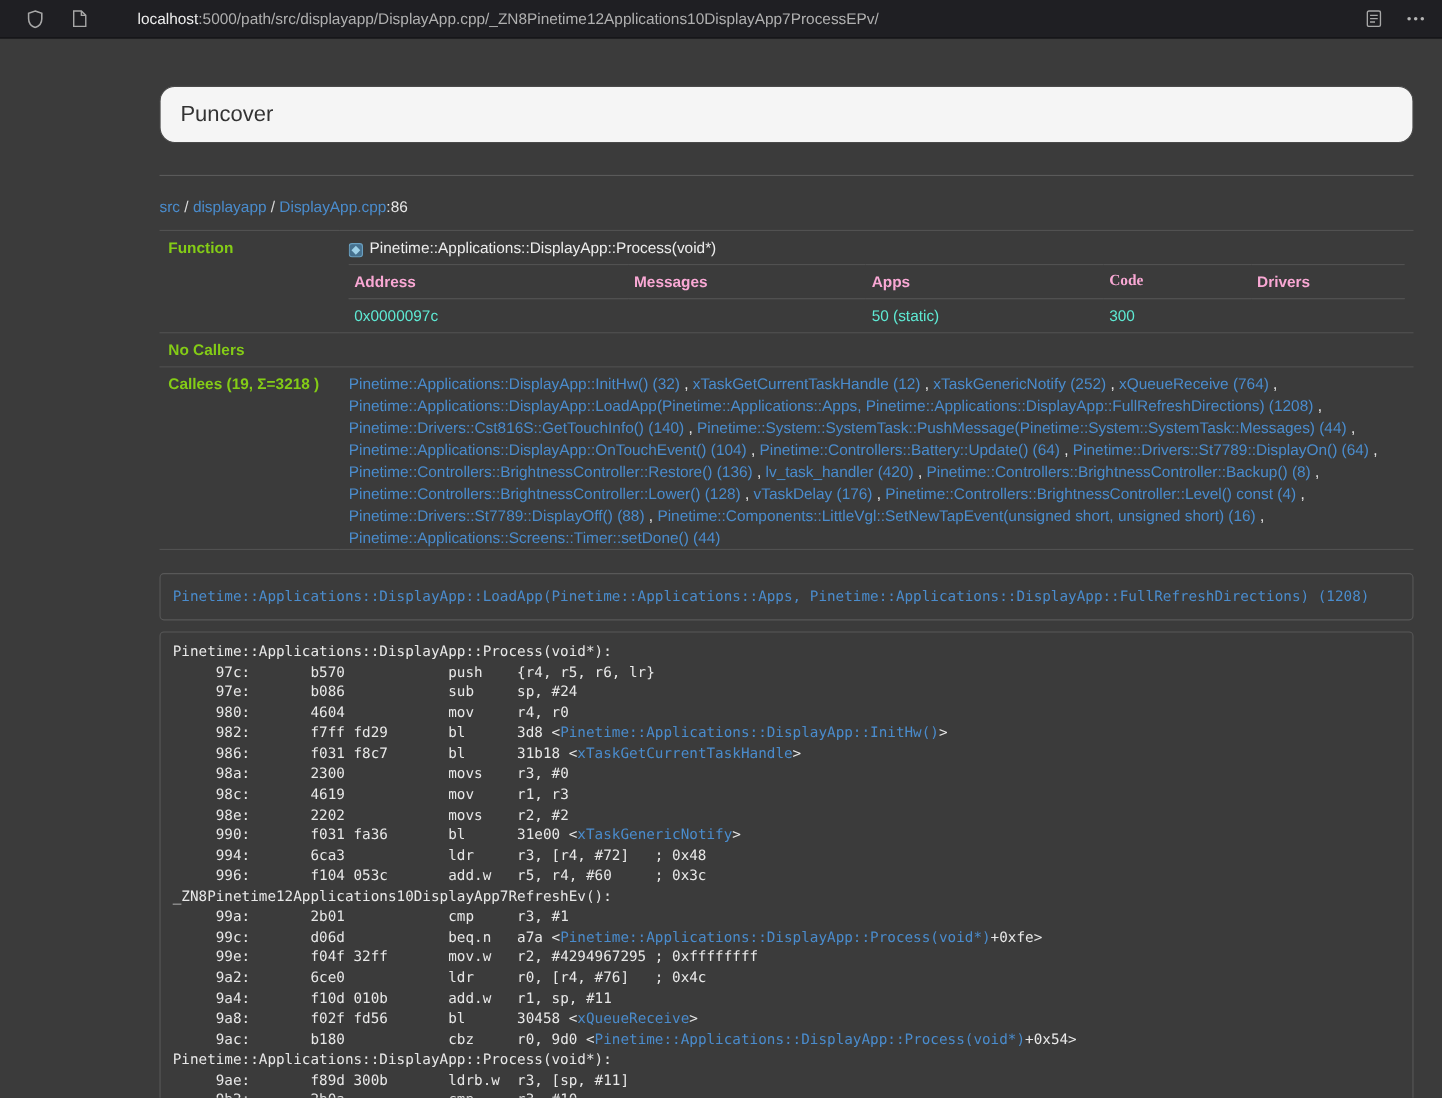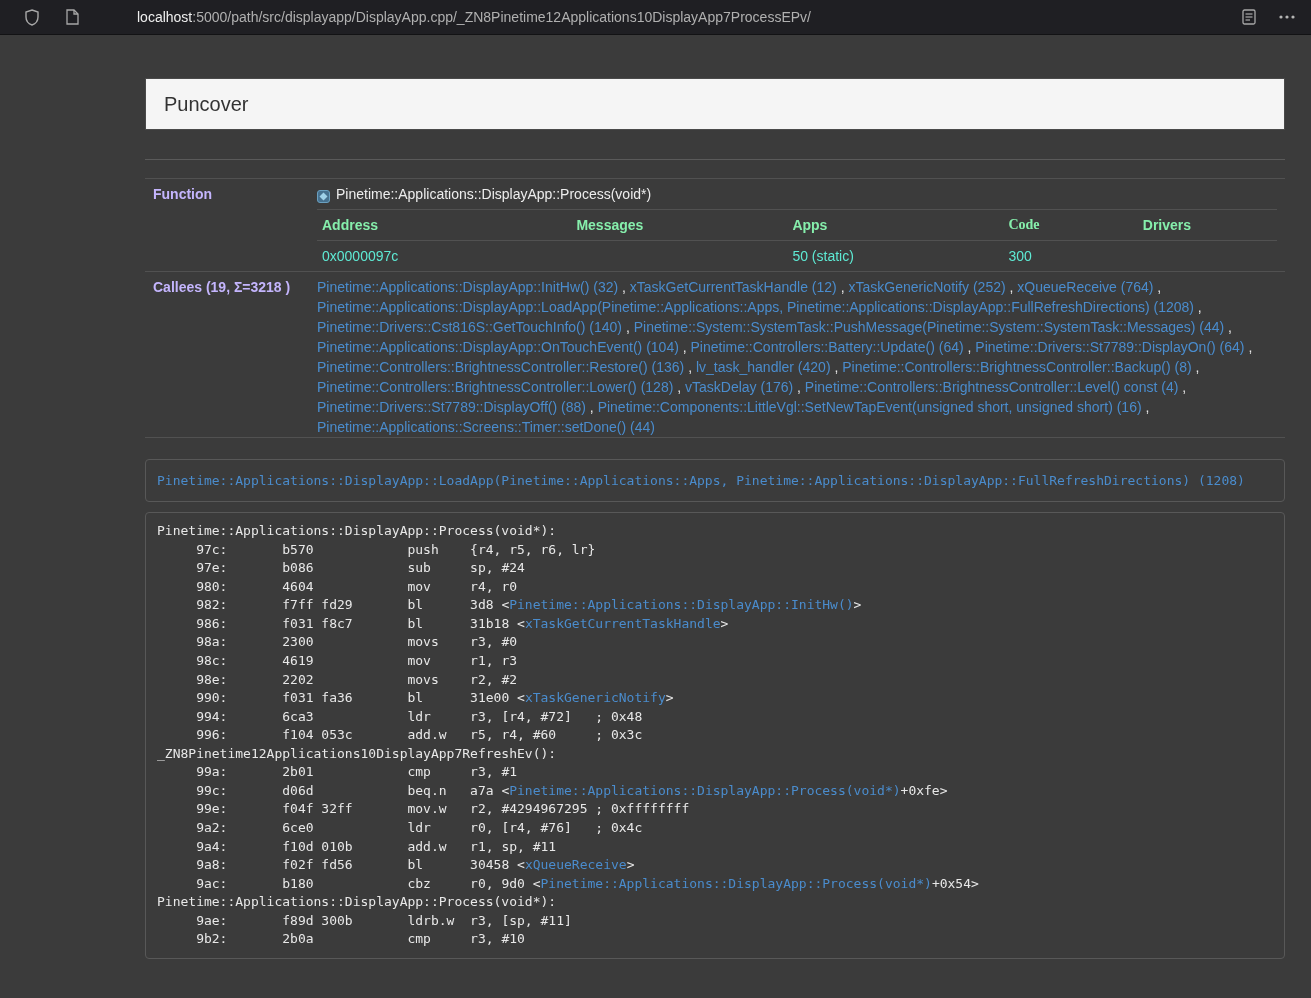--- a/index.html
+++ b/index.html
@@ -15,58 +15,58 @@
   .toolbar{
     height:35px;background:#1f1f23;border-bottom:1px solid #121214;
     display:flex;align-items:center;padding:0 12px;box-sizing:border-box;
     color:#b5b5b5;font-size:14px;
   }
   .tb-icon{display:inline-flex;align-items:center;justify-content:center;
     width:24px;height:24px;flex:0 0 auto;}
   .tb-icon svg{display:block;}
   .shield-wrap{margin-left:8px;}
   .page-wrap{margin-left:16px;}
-  .urltext{margin-left:22px;white-space:nowrap;overflow:hidden;cursor:text;padding-left:31px;}
+  .urltext{margin-left:10px;white-space:nowrap;overflow:hidden;cursor:text;padding-left:31px;}
   .urlhost{color:#efefef;}
   .urlrest{color:#b0b0b0;}
   .tb-right{margin-left:auto;display:flex;align-items:center;gap:14px;}
 
   
   .container{width:1140px;margin-left:145px;padding-top:43px;}
 
   .panel{
-    background:#f5f5f5;border:1px solid #4a4a4a;border-radius:0;
+    background:#f5f5f5;border:1px solid #4a4a4a;border-radius:14px;
     padding:14px 18px;box-sizing:border-box;
   }
   .panel h1{
     margin:0;font-size:20px;line-height:22px;font-weight:400;color:#333;
   }
   hr.divider{border:0;border-top:1px solid #5a5a5a;margin:29px 0 18px 0;}
 
   .breadcrumb{font-size:14px;line-height:20px;color:#e8e8e8;}
   .breadcrumb .sep{color:#dcdcdc;}
 
   
   table.outer{
     width:100%;border-collapse:collapse;margin-top:11px;
     font-size:14px;color:#ededed;
     border-bottom:1px solid #515151;
   }
   table.outer > tbody > tr > th.rowlabel{
-    width:148px;text-align:left;vertical-align:top;font-weight:700;color:#c4b5fd;
+    width:148px;text-align:left;vertical-align:top;font-weight:700;color:#84cc16;
     padding:5px 8px;border-top:1px solid #515151;line-height:20px;
   }
   table.outer > tbody > tr > td.rowcontent{
     vertical-align:top;padding:5px 8px 0 8px;border-top:1px solid #515151;line-height:20px;
   }
   .sig{display:flex;align-items:center;line-height:20px;color:#ededed;}
   .ficon{display:inline-block;width:13px;height:13px;margin-right:6px;flex:0 0 auto;}
   table.inner{width:100%;border-collapse:collapse;margin-top:5px;}
   table.inner th{
-    text-align:left;font-weight:700;color:#86efac;padding:5px;
+    text-align:left;font-weight:700;color:#f9a8d4;padding:5px;
     border-top:1px solid #515151;border-bottom:1px solid #515151;line-height:20px;
   }
   table.inner td{padding:5px;line-height:20px;color:#5eead4;}
   table.inner th:nth-child(1){width:26.5%;}
   table.inner th:nth-child(2){width:22.5%;}
   table.inner th:nth-child(3){width:22.5%;}
   table.inner th:nth-child(4){width:14%;font-family:Liberation Serif, serif;}
   table.inner th:nth-child(5){width:14.5%;}
   .callees{line-height:20px;}
   .callees .csep{color:#e8e8e8;}
@@ -121,20 +121,21 @@
 </div>
 
 <div class="container">
 
   <div class="panel">
     <h1>Puncover</h1>
   </div>
 
   <hr class="divider">
 
+  <div class="breadcrumb"><a href="#">src</a><span class="sep"> / </span><a href="#">displayapp</a><span class="sep"> / </span><a href="#">DisplayApp.cpp</a><span>:86</span></div>
 
   <table class="outer">
     <tbody>
       <tr>
         <th class="rowlabel">Function</th>
         <td class="rowcontent">
           <div class="sig">
             <span class="ficon">
               <svg width="13" height="13" viewBox="0 0 13 13">
                 <rect x="0.5" y="0.5" width="12" height="12" rx="2.5" fill="#46718f" stroke="#6aa0c0" stroke-width="1"></rect>
@@ -159,20 +160,24 @@
                 <td></td>
                 <td>50 (static)</td>
                 <td>300</td>
                 <td></td>
               </tr>
             </tbody>
           </table>
         </td>
       </tr>
       <tr>
+        <th class="rowlabel">No Callers</th>
+        <td class="rowcontent"></td>
+      </tr>
+      <tr>
         <th class="rowlabel">Callees (19, Σ=3218 )</th>
         <td class="rowcontent callees"><a href="#">Pinetime::Applications::DisplayApp::InitHw() (32)</a><span class="csep"> , </span><a href="#">xTaskGetCurrentTaskHandle (12)</a><span class="csep"> , </span><a href="#">xTaskGenericNotify (252)</a><span class="csep"> , </span><a href="#">xQueueReceive (764)</a><span class="csep"> , </span><a href="#">Pinetime::Applications::DisplayApp::LoadApp(Pinetime::Applications::Apps, Pinetime::Applications::DisplayApp::FullRefreshDirections) (1208)</a><span class="csep"> , </span><a href="#">Pinetime::Drivers::Cst816S::GetTouchInfo() (140)</a><span class="csep"> , </span><a href="#">Pinetime::System::SystemTask::PushMessage(Pinetime::System::SystemTask::Messages) (44)</a><span class="csep"> , </span><a href="#">Pinetime::Applications::DisplayApp::OnTouchEvent() (104)</a><span class="csep"> , </span><a href="#">Pinetime::Controllers::Battery::Update() (64)</a><span class="csep"> , </span><a href="#">Pinetime::Drivers::St7789::DisplayOn() (64)</a><span class="csep"> , </span><a href="#">Pinetime::Controllers::BrightnessController::Restore() (136)</a><span class="csep"> , </span><a href="#">lv_task_handler (420)</a><span class="csep"> , </span><a href="#">Pinetime::Controllers::BrightnessController::Backup() (8)</a><span class="csep"> , </span><a href="#">Pinetime::Controllers::BrightnessController::Lower() (128)</a><span class="csep"> , </span><a href="#">vTaskDelay (176)</a><span class="csep"> , </span><a href="#">Pinetime::Controllers::BrightnessController::Level() const (4)</a><span class="csep"> , </span><a href="#">Pinetime::Drivers::St7789::DisplayOff() (88)</a><span class="csep"> , </span><a href="#">Pinetime::Components::LittleVgl::SetNewTapEvent(unsigned short, unsigned short) (16)</a><span class="csep"> , </span><a href="#">Pinetime::Applications::Screens::Timer::setDone() (44)</a></td>
       </tr>
     </tbody>
   </table>
 
   <div class="symbol-box">
     <a href="#">Pinetime::Applications::DisplayApp::LoadApp(Pinetime::Applications::Apps, Pinetime::Applications::DisplayApp::FullRefreshDirections) (1208)</a>
   </div>
 

